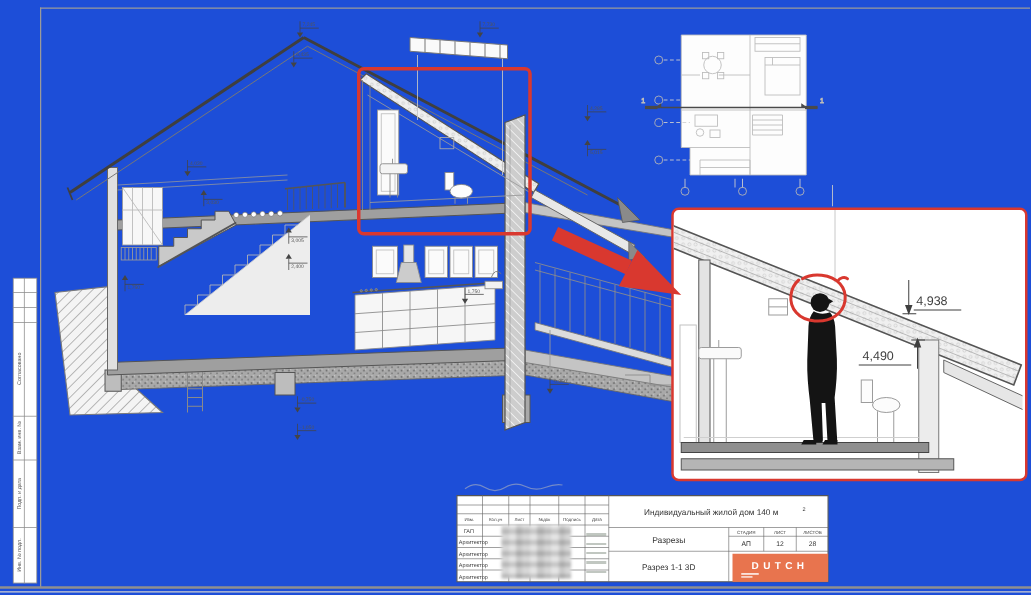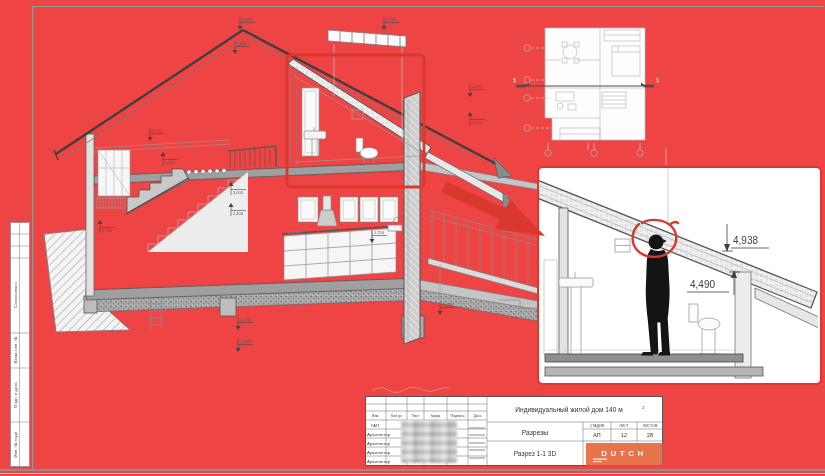--- a/index.html
+++ b/index.html
@@ -1,16 +1,16 @@
 <!DOCTYPE html>
 <html><head>
 <meta charset="utf-8">
 <style>
   html,body{margin:0;padding:0;background:#fff;}
-  #page{position:relative;width:825px;height:476px;background:#ef4444;overflow:hidden;
+  #page{position:relative;width:825px;height:476px;background:#1d4ed8;overflow:hidden;
         font-family:"Liberation Sans",sans-serif;}
   .abs{position:absolute;}
   #frame{left:32px;top:6px;width:791px;height:463px;border-left:1.2px solid #9a9a9a;border-top:1.2px solid #9a9a9a;}
   #bottomline1{left:0;top:469px;width:825px;height:1.5px;background:#8f8f8f;}
   #bottomline2{left:0;top:473px;width:825px;height:1px;background:#cfcfcf;}
   #detailbox{left:537px;top:166px;width:285px;height:219px;background:#fff;
              border:2.6px solid #D9382F;border-radius:6px;box-sizing:border-box;z-index:2;}
   #overlay{left:0;top:0;z-index:3;pointer-events:none;}
   #titleblock{left:365px;top:396px;z-index:2;}
   #sidestamp{left:10px;top:222px;z-index:1;}

